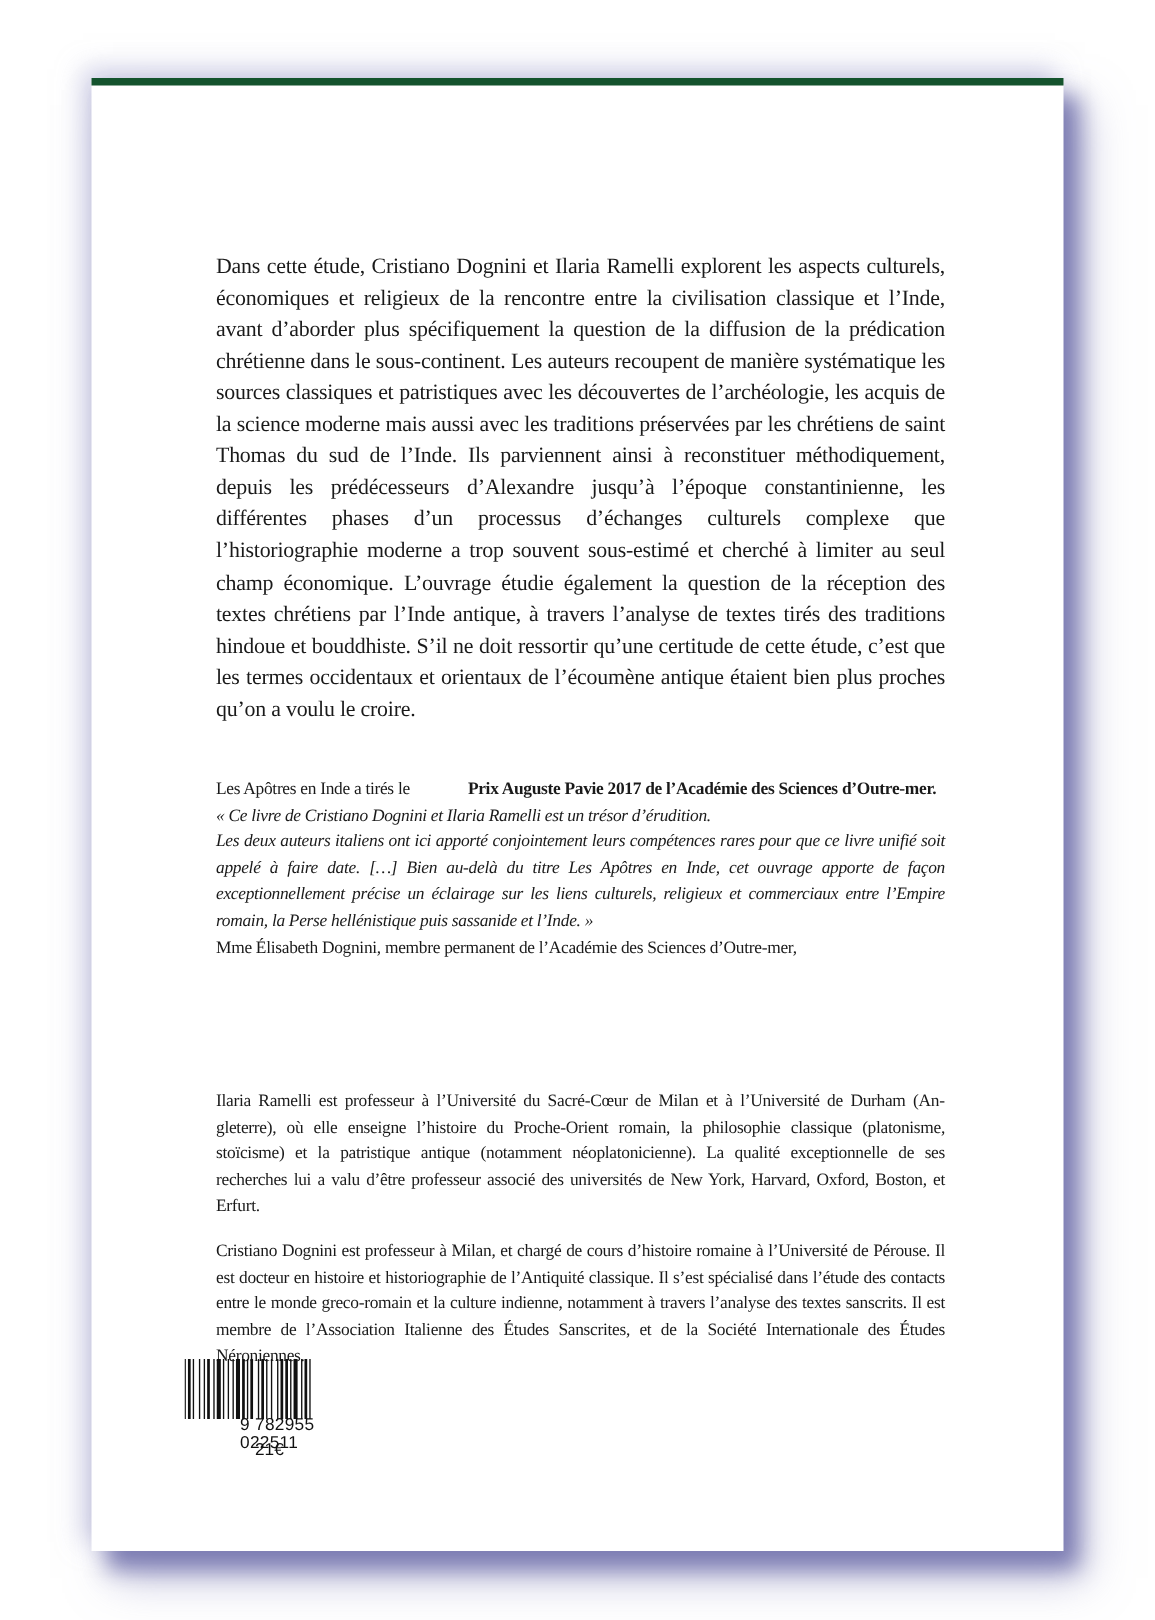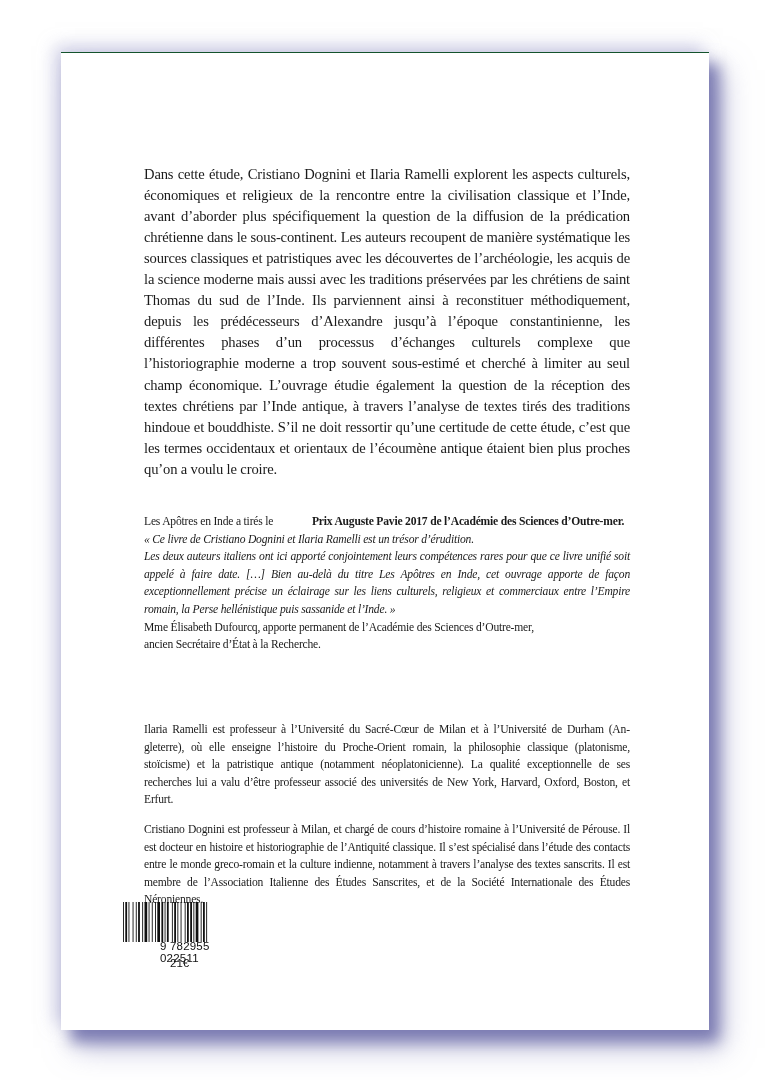--- a/index.html
+++ b/index.html
@@ -3,21 +3,21 @@
   <meta charset="utf-8">
   <style>
     html, body { margin:0; padding:0; }
     body {
       width:770px; height:1080px; background:#ffffff; position:relative; overflow:hidden;
       font-family:"Liberation Serif", "DejaVu Serif", serif; color:#1a1a1a;
     }
     .page {
       position:absolute; left:61px; top:52px; width:648px; height:977px;
       background:#ffffff;
-      border-top:1px solid #14532d;
+      border-top:5px solid #14532d;
       box-shadow: 10px 12px 14px rgba(110,110,170,0.85), -6px -6px 16px rgba(170,170,210,0.55), 14px 18px 28px rgba(140,140,190,0.5);
     }
     .main-text {
       position:absolute; left:83px; top:96px; width:486px;
       font-size:14.6px; line-height:21.1px; text-align:justify; hyphens:manual;
       letter-spacing:-0.15px;
     }
     .small {
       position:absolute; left:83px; width:486px;
       font-size:11.6px; line-height:17.6px; text-align:justify; letter-spacing:-0.2px;
@@ -44,22 +44,21 @@
 <body>
 
 <div class="page">
 
   <p class="main-text">Dans cette étude, Cristiano Dognini et Ilaria Ramelli explorent les aspects cultu­rels, économiques et religieux de la rencontre entre la civilisation classique et l’Inde, avant d’aborder plus spécifiquement la question de la diffusion de la pré­dication chrétienne dans le sous-continent. Les auteurs recoupent de manière systématique les sources classiques et patristiques avec les découvertes de l’ar­chéologie, les acquis de la science moderne mais aussi avec les traditions pré­servées par les chrétiens de saint Thomas du sud de l’Inde. Ils parviennent ainsi à reconstituer méthodiquement, depuis les prédécesseurs d’Alexandre jusqu’à l’époque constantinienne, les différentes phases d’un processus d’échanges culturels complexe que l’historiographie moderne a trop souvent sous-estimé et cherché à limiter au seul champ économique. L’ouvrage étudie également la question de la réception des textes chrétiens par l’Inde antique, à travers l’analyse de textes tirés des traditions hindoue et bouddhiste. S’il ne doit ressortir qu’une certitude de cette étude, c’est que les termes occidentaux et orientaux de l’écou­mène antique étaient bien plus proches qu’on a voulu le croire.</p>
 
   <div class="small prize">
     <span class="line-left"><span class="title-it">Les Apôtres en Inde</span><span> a tirés le </span><b>Prix Auguste Pavie 2017 de l’Académie des Sciences d’Outre-mer.</b></span>
     <span class="quote line-left">« Ce livre de Cristiano Dognini et Ilaria Ramelli est un trésor d’érudition.</span>
     <span class="quote">Les deux auteurs italiens ont ici apporté conjointement leurs compétences rares pour que ce livre uni­fié soit appelé à faire date. […] Bien au-delà du titre Les Apôtres en Inde, cet ouvrage apporte de façon exceptionnellement précise un éclairage sur les liens culturels, religieux et commerciaux entre l’Em­pire romain, la Perse hellénistique puis sassanide et l’Inde. »</span>
-    <span class="line-left">Mme Élisabeth Dufourcq, apporte permanent de l’Académie des Sciences d’Outre-mer,</span>
-    <span class="line-left">ancien Secrétaire d’État à la Recherche.</span>
+    <span class="line-left">Mme Élisabeth Dognini, membre permanent de l’Académie des Sciences d’Outre-mer,</span>
   </div>
 
   <p class="small ramelli" style="margin:0">Ilaria Ramelli est professeur à l’Université du Sacré-Cœur de Milan et à l’Université de Durham (An­gleterre), où elle enseigne l’histoire du Proche-Orient romain, la philosophie classique (platonisme, stoïcisme) et la patristique antique (notamment néoplatonicienne). La qualité exceptionnelle de ses recherches lui a valu d’être professeur associé des universités de New York, Harvard, Oxford, Bos­ton, et Erfurt.</p>
 
   <p class="small dognini" style="margin:0">Cristiano Dognini est professeur à Milan, et chargé de cours d’histoire romaine à l’Université de Pé­rouse. Il est docteur en histoire et historiographie de l’Antiquité classique. Il s’est spécialisé dans l’étude des contacts entre le monde greco-romain et la culture indienne, notamment à travers l’ana­lyse des textes sanscrits. Il est membre de l’Association Italienne des Études Sanscrites, et de la Socié­té Internationale des Études Néroniennes.</p>
 
   <div class="barcode-wrap">
     <svg class="barcode" id="barcode-svg" viewBox="0 0 95 40" preserveAspectRatio="none">
         <rect x="0" y="0" width="0.9" height="40" fill="#111"></rect>
         <rect x="2.3" y="0" width="1.8" height="40" fill="#111"></rect>

